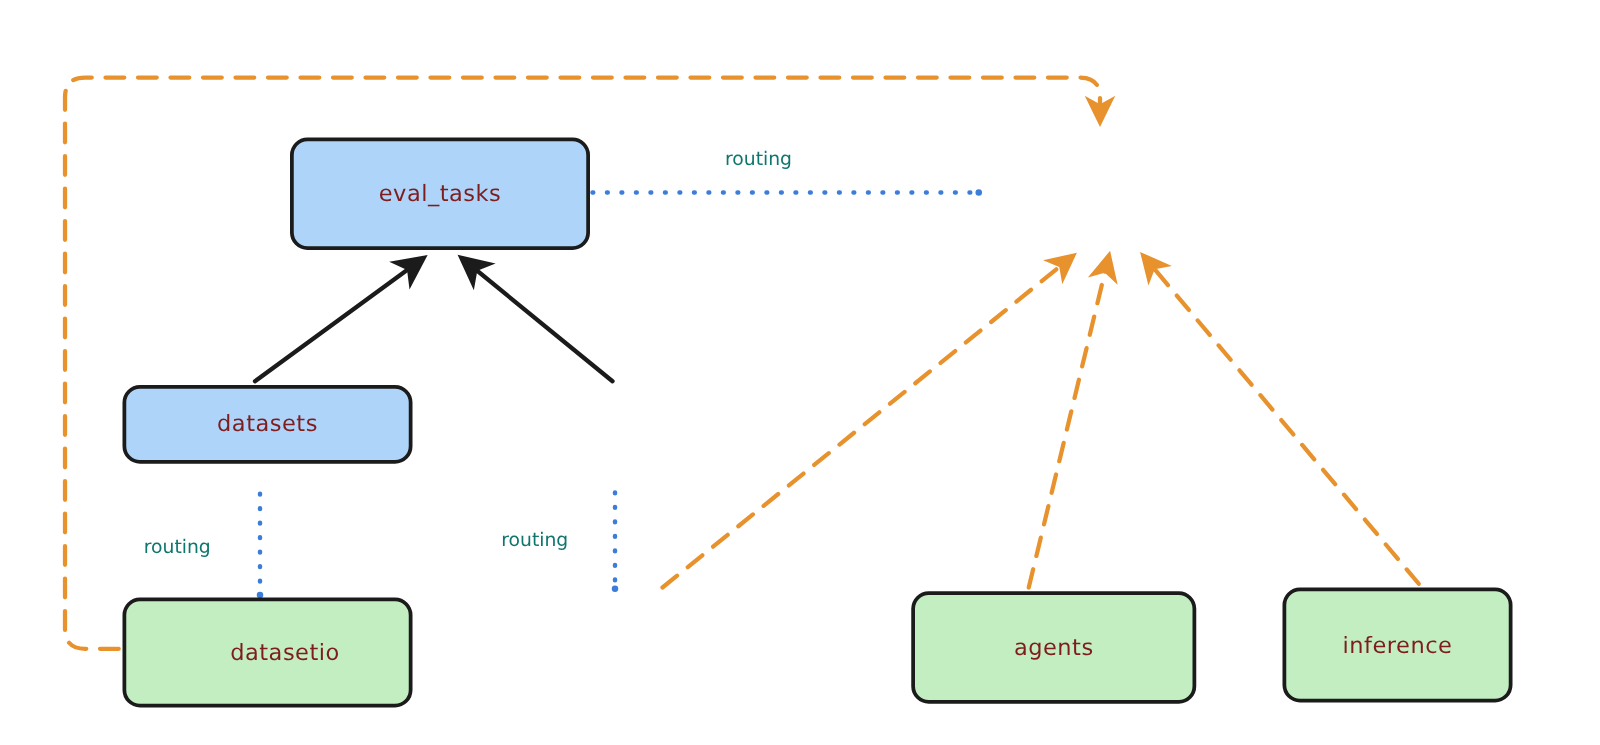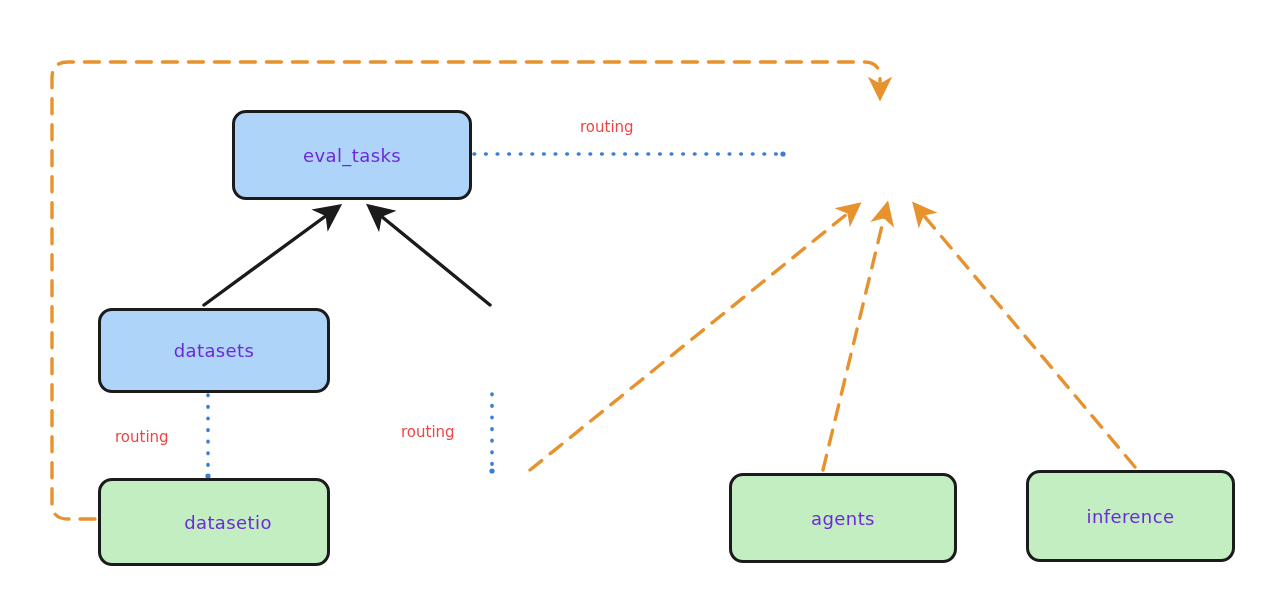--- a/index.html
+++ b/index.html
@@ -31,33 +31,33 @@
     border: 3px solid #1b1b1b;
     border-radius: 14px;
     display: flex;
     align-items: center;
     justify-content: center;
     z-index: 3;
   }
   .node-label {
     font-family: "DejaVu Sans", sans-serif;
     font-size: 18px;
-    color: #6d28d9;
+    color: #7f1d1d;
     letter-spacing: 0.4px;
     white-space: nowrap;
     pointer-events: none;
   }
   .node.blue  { background: #aed4fa; }
   .node.green { background: #c2eec2; }
 
   .edge-label {
     position: absolute;
     font-family: "DejaVu Sans", sans-serif;
     font-size: 15px;
-    color: #ef4444;
+    color: #0f766e;
     white-space: nowrap;
     z-index: 4;
     background: #ffffff;
     padding: 0 2px;
   }
 </style>
 </head>
 <body>
 
 <div id="canvas">
@@ -112,35 +112,35 @@
       <path d="M 492 394 L 492 471" fill="none" stroke="#3b7dd8" stroke-width="3.6" stroke-dasharray="0.6 11" stroke-linecap="round"></path>
       <circle cx="492" cy="471" r="2.6" fill="#3b7dd8"></circle>
     </g>
   </svg>
 
   <div class="node blue" style="left:232px; top:110px; width:240px; height:90px;">
     <span class="node-label">eval_tasks</span>
   </div>
 
 
-  <div class="node blue" style="left:98px; top:308px; width:232px; height:85px;">
+  <div class="node blue" style="left:98px; top:308px; width:232px; height:63px;">
     <span class="node-label">datasets</span>
   </div>
 
 
   <div class="node green" style="left:98px; top:478px; width:232px; height:88px;padding-left:28px;">
     <span class="node-label">datasetio</span>
   </div>
 
 
   <div class="node green" style="left:710px; top:473px; width:228px; height:90px;margin-left:19px;">
     <span class="node-label">agents</span>
   </div>
 
-  <div class="node green" style="left:1026px; top:470px; width:209px; height:92px;">
+  <div class="node green" style="left:1026px; top:470px; width:184px; height:92px;">
     <span class="node-label">inference</span>
   </div>
 
   <div class="edge-label" style="left:578px; top:118px;">routing</div>
 
   <div class="edge-label" style="left:113px; top:428px;">routing</div>
 
   <div class="edge-label" style="left:399px; top:423px;">routing</div>
 
 </div>

